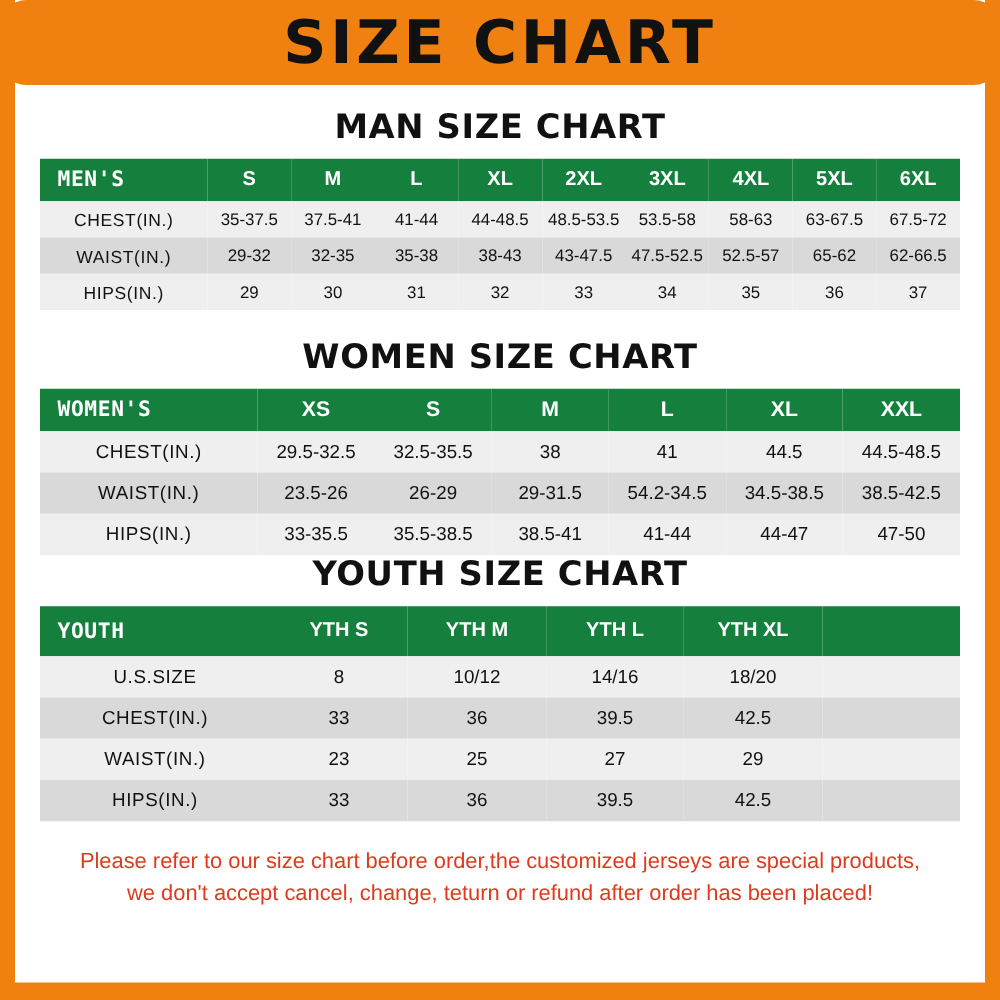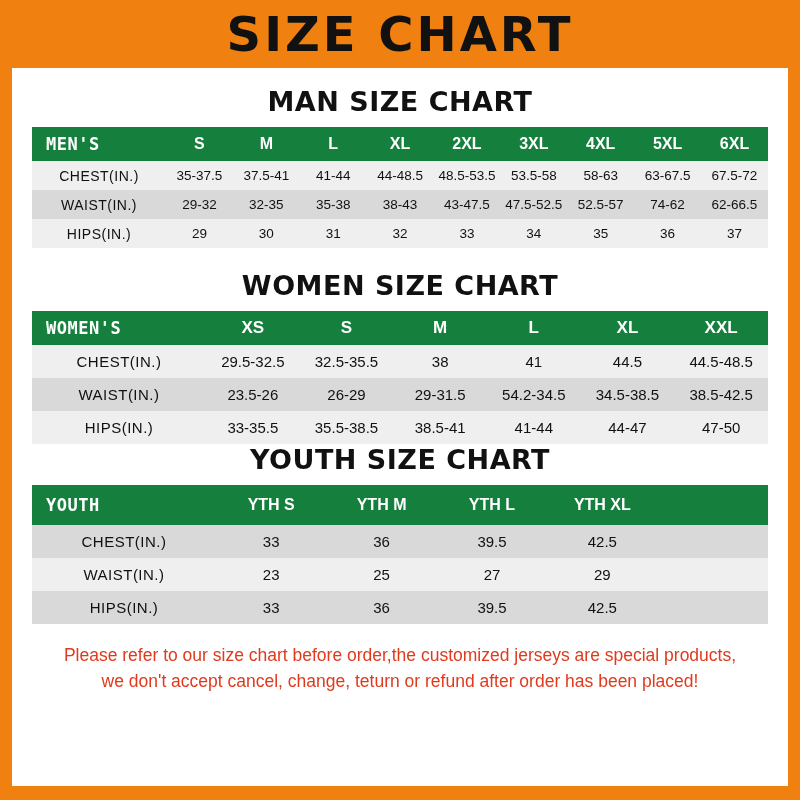--- a/index.html
+++ b/index.html
@@ -22,20 +22,21 @@
     border-left: 12px solid #f08010;
     border-right: 12px solid #f08010;
   }
   .banner {
     background: #f08010;
     height: 68px;
     display: flex;
     align-items: center;
     justify-content: center;
     margin: 0 -12px;
+    border-radius: 21px;
   }
   .banner-title {
     font-family: "DejaVu Sans", sans-serif;
     font-weight: bold;
     font-size: 48px;
     letter-spacing: 3px;
     color: #111111;
     line-height: 1;
   }
   .section-title {
@@ -171,21 +172,21 @@
       </tr>
       <tr class="dark">
         <td class="rowlabel">WAIST(IN.)</td>
         <td>29-32</td>
         <td>32-35</td>
         <td>35-38</td>
         <td>38-43</td>
         <td>43-47.5</td>
         <td>47.5-52.5</td>
         <td>52.5-57</td>
-        <td>74-62</td>
+        <td>65-62</td>
         <td>62-66.5</td>
       </tr>
       <tr class="light">
         <td class="rowlabel">HIPS(IN.)</td>
         <td>29</td>
         <td>30</td>
         <td>31</td>
         <td>32</td>
         <td>33</td>
         <td>34</td>
@@ -246,20 +247,28 @@
       <tr>
         <th class="rowlabel" style="width:170px">YOUTH</th>
         <th class="sizecol">YTH S</th>
         <th class="sizecol">YTH M</th>
         <th class="sizecol">YTH L</th>
         <th class="sizecol">YTH XL</th>
         <th class="sizecol"></th>
       </tr>
     </thead>
     <tbody>
+      <tr class="light">
+        <td class="rowlabel">U.S.SIZE</td>
+        <td>8</td>
+        <td>10/12</td>
+        <td>14/16</td>
+        <td>18/20</td>
+        <td></td>
+      </tr>
       <tr class="dark">
         <td class="rowlabel">CHEST(IN.)</td>
         <td>33</td>
         <td>36</td>
         <td>39.5</td>
         <td>42.5</td>
         <td></td>
       </tr>
       <tr class="light">
         <td class="rowlabel">WAIST(IN.)</td>

